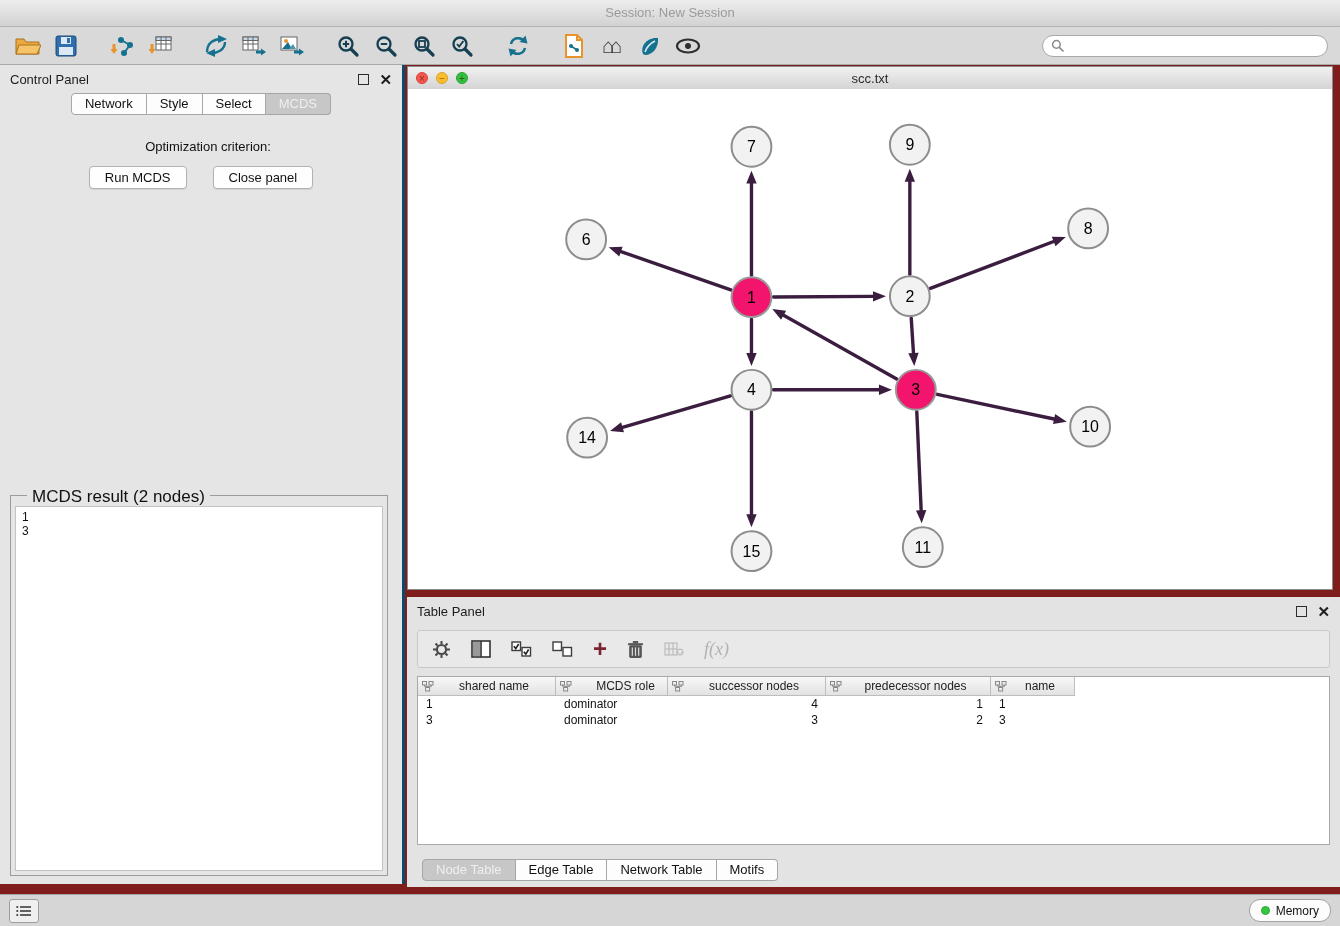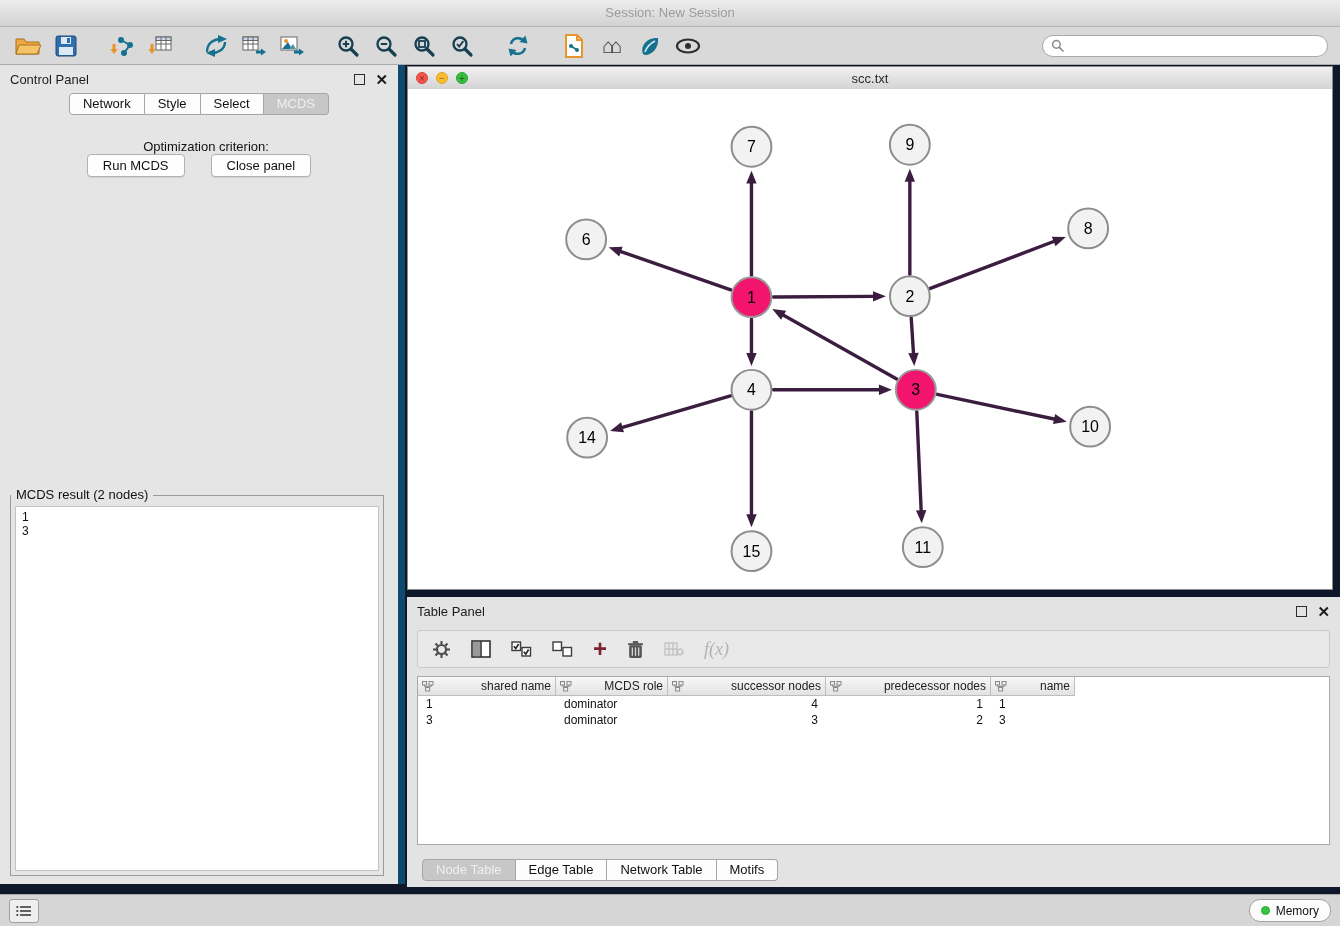--- a/index.html
+++ b/index.html
@@ -1,47 +1,47 @@
 <!DOCTYPE html>
 <html><head>
 <meta charset="utf-8">
 <style>
   html,body{margin:0;padding:0;}
   body{font-family:"Liberation Sans",sans-serif;background:#bdbdbd;}
-  .app{position:relative;width:1340px;height:926px;background:#0f172a;overflow:hidden;text-decoration:underline;}
+  .app{position:relative;width:1340px;height:926px;background:#7f1d1d;overflow:hidden;text-decoration:underline;}
 
   
   .titlebar{position:absolute;top:0;left:0;right:0;height:26px;background:linear-gradient(#ededed,#d2d2d2);border-bottom:1px solid #b3b3b3;text-align:center;line-height:26px;font-size:13px;color:#9b9b9b;}
 
   
   .toolbar{position:absolute;top:27px;left:0;right:0;height:38px;background:#d9d9d9;border-bottom:1px solid #a9a9a9;display:flex;align-items:center;padding:0 12px;box-sizing:border-box;}
   .tool{width:32px;height:30px;display:flex;align-items:center;justify-content:center;margin-right:6px;cursor:default;}
   .gap{width:18px;}
   .home-glyph{font-size:21px;font-weight:bold;color:#3c3c3c;letter-spacing:-5px;padding-right:5px;line-height:1;}
   .search{margin-left:auto;display:flex;align-items:center;background:#fff;border:1px solid #a9a9a9;border-radius:12px;height:22px;width:286px;padding:0 8px;box-sizing:border-box;}
   .search input{border:none;outline:none;flex:1;font-size:12px;background:transparent;font-family:"Liberation Sans",sans-serif;}
 
   
-  .control-panel{position:absolute;left:0;top:65px;width:405px;height:819px;background:#e5e5e5;border-right:7px solid #0c4a6e;box-sizing:border-box;}
+  .control-panel{position:absolute;left:0;top:65px;width:405px;height:819px;background:#e5e5e5;border-right:3px solid #0c4a6e;box-sizing:border-box;}
   .panel-header{height:28px;display:flex;align-items:center;padding:0 10px;font-size:13px;color:#1c1c1c;}
   .win-icons{margin-left:auto;display:flex;gap:10px;align-items:center;}
   .float-icon{width:9px;height:9px;border:1.5px solid #2c2c2c;background:transparent;}
   .close-x{font-weight:bold;font-size:15px;color:#1c1c1c;line-height:1;}
   .seg-tabs{display:flex;justify-content:center;}
   .seg-tab{padding:0 13px;background:#fdfdfd;border:1px solid #a6a6a6;border-left:none;font-size:13px;height:20px;line-height:20px;color:#111;cursor:default;}
   .seg-tab:first-child{border-left:1px solid #a6a6a6;border-radius:4px 0 0 4px;}
   .seg-tab:last-child{border-radius:0 4px 4px 0;}
   .seg-tab.active{background:#c7c7c7;color:#efefef;}
   .opt-label{margin-top:24px;text-align:center;font-size:13px;color:#111;padding-left:14px;}
   .combo{display:flex;align-items:center;background:#fff;border:1px solid #ababab;border-radius:4px;height:22px;width:310px;margin:9px auto 0;padding:0 3px 0 9px;box-sizing:border-box;}
   .combo .value{flex:1;font-size:13px;color:#111;}
-  .btn-row{display:flex;justify-content:center;gap:26px;margin-top:0;}
+  .btn-row{display:flex;justify-content:center;gap:26px;margin-top:12px;}
   .btn{background:#fefefe;border:1px solid #b2b2b2;border-radius:4px;padding:3px 15px;font-size:13px;color:#111;box-shadow:0 1px 1px rgba(0,0,0,.08);cursor:default;}
   .groupbox{position:absolute;left:10px;right:14px;top:430px;bottom:8px;border:1px solid #9b9b9b;}
-  .groupbox-label{position:absolute;top:-9px;left:0;background:#e5e5e5;padding:0 5px;font-size:13px;color:#111;}
+  .groupbox-label{position:absolute;top:-9px;left:16px;background:#e5e5e5;padding:0 5px;font-size:17px;color:#111;}
   .groupbox-inner{position:absolute;left:4px;right:4px;top:10px;bottom:4px;background:#fff;border:1px solid #c3c3c3;font-size:12px;color:#111;padding:3px 6px;white-space:pre;overflow:auto;}
 
   
   .network-window{position:absolute;left:407px;top:66px;width:926px;height:524px;border:1px solid #8b8b8b;background:#fff;box-sizing:border-box;}
   .nw-titlebar{height:22px;background:linear-gradient(#f1f1f1,#d4d4d4);border-bottom:1px solid #9f9f9f;position:relative;display:flex;align-items:center;justify-content:center;font-size:13px;color:#2b2b2b;}
   .traffic{position:absolute;left:8px;top:5px;display:flex;gap:8px;}
   .light{width:12px;height:12px;border-radius:50%;font-size:10px;line-height:11px;text-align:center;color:rgba(60,20,0,.6);box-sizing:border-box;cursor:default;}
   .light.red{background:#f4564e;border:1px solid #d8453e;}
   .light.yellow{background:#fbbd2e;border:1px solid #dba228;}
   .light.green{background:#33c03f;border:1px solid #2aa335;}
@@ -50,21 +50,21 @@
 
   
   .table-panel{position:absolute;left:407px;top:597px;right:0;height:290px;background:#e3e3e3;box-sizing:border-box;}
   .tp-toolbar{margin:5px 10px 0;border:1px solid #c9c9c9;border-radius:3px;background:#e9e9e9;height:36px;display:flex;align-items:center;padding:0 14px;gap:20px;}
   .tp-tool{display:flex;align-items:center;justify-content:center;cursor:default;}
   .plus-glyph{font-size:24px;font-weight:bold;color:#7d2433;line-height:1;}
   .fx-glyph{font-family:"Liberation Serif",serif;font-style:italic;font-size:18px;color:#b2b2b2;text-align:right;}
   .tp-table{position:absolute;left:10px;right:10px;top:79px;bottom:42px;background:#fff;border:1px solid #a9a9a9;overflow:hidden;}
   .thead{display:flex;height:19px;}
   .th{display:flex;align-items:center;gap:3px;border-right:1px solid #bdbdbd;border-bottom:1px solid #bdbdbd;background:linear-gradient(#f8f8f8,#e2e2e2);font-size:12px;color:#222;box-sizing:border-box;padding:0 4px;}
-  .th .th-label{flex:1;text-align:right;}
+  .th .th-label{flex:1;text-align:center;}
   .tr{display:flex;height:16px;}
   .td{font-size:12px;color:#111;box-sizing:border-box;padding:1px 8px;}
   .td.right{text-align:right;}
   .table-tabs{position:absolute;left:15px;right:0;bottom:6px;display:flex;justify-content:flex-start;}
 
   
   .statusbar{position:absolute;left:0;right:0;bottom:0;height:32px;background:#d6d6d6;border-top:1px solid #a6a6a6;display:flex;align-items:center;padding:12px 9px;box-sizing:border-box;}
   .list-btn{width:28px;height:22px;border:1px solid #9e9e9e;border-radius:3px;background:#efefef;display:flex;align-items:center;justify-content:center;cursor:default;}
   .memory-btn{margin-left:auto;display:flex;align-items:center;gap:6px;border:1px solid #a3a3a3;border-radius:11px;background:#fcfcfc;height:21px;padding:0 11px;font-size:12px;color:#111;cursor:default;}
   .green-dot{width:9px;height:9px;border-radius:50%;background:#35c53f;border:1px solid #29a634;box-sizing:border-box;}

